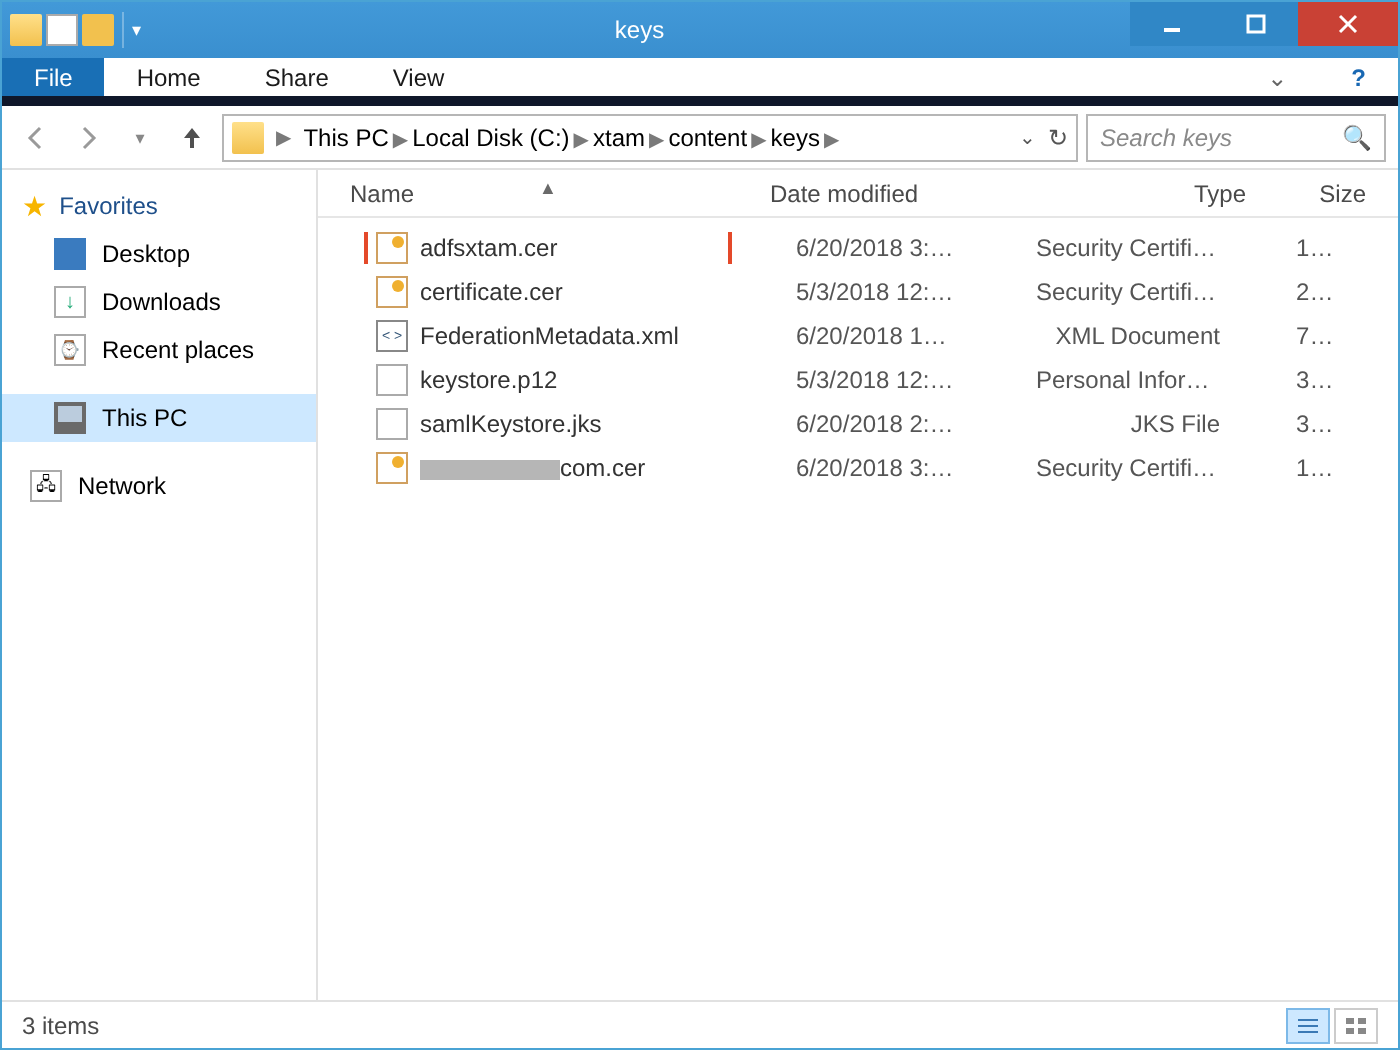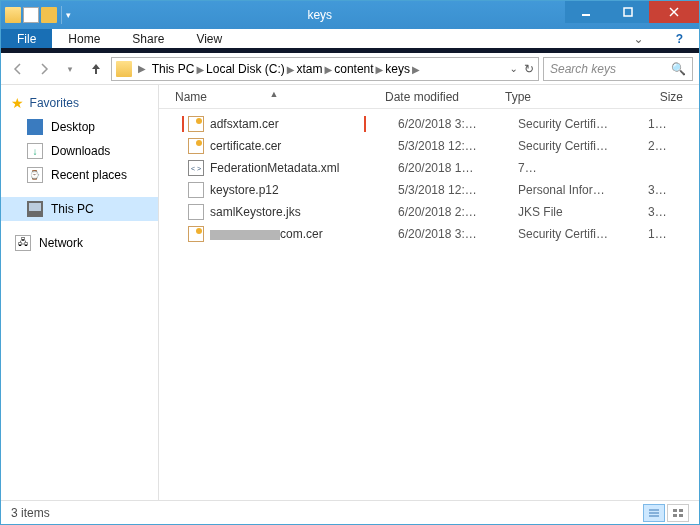--- a/index.html
+++ b/index.html
@@ -43,21 +43,21 @@
   .sgTitle { display: flex; align-items: center; gap: 6px; padding: 4px 10px; color: #1e4f8a; font-weight: 400; font-size: 12px; }
   .sitem { display: flex; align-items: center; gap: 8px; padding: 4px 10px 4px 26px; font-size: 12px; color: #000; }
   .sitem.sel { background: #cde8ff; }
   .sicon { width: 16px; height: 16px; }
 
   .filelist { flex: 1; display: flex; flex-direction: column; }
   .colhdr { display: flex; border-bottom: 1px solid #e6e6e6; color: #4a4a4a; font-size: 12px; padding: 0 10px; height: 24px; align-items: center; }
   .colhdr .c { padding: 0 6px; }
   .cName { flex: 0 0 210px; position: relative; }
   .cDate { flex: 0 0 120px; }
-  .cType { flex: 0 0 130px; }
+  .cType { flex: 0 0 130px; text-align: right; }
   .cSize { flex: 0 0 60px; text-align: right; }
   .sortArr { font-size: 9px; color: #6a6a6a; position: absolute; top: -1px; left: 50%; transform: translateX(-50%); }
   .rows { padding: 4px 10px; }
   .row { display: flex; align-items: center; height: 22px; font-size: 12px; color: #333; }
   .row .c { padding: 0 19px; white-space: nowrap; overflow: hidden; text-overflow: ellipsis; }
   .row .fname { display: flex; align-items: center; gap: 6px; }
   .ficon { width: 16px; height: 16px; }
   .row.highlight .fname { border: 2px solid #e4492a; padding: 1px 4px; margin: -3px -6px; }
   .row .cType { color: #555; }
   .row .cDate { color: #555; }
@@ -233,20 +233,21 @@
             <div class="c cSize">2 KB</div>
           </div>
           <div class="row">
             <div class="c cName">
               <span class="fname">
                 <span class="ficon i-xml"></span>
                 <span>FederationMetadata.xml</span>
               </span>
             </div>
             <div class="c cDate">6/20/2018 12:17 PM</div>
+            <div class="c cType">XML Document</div>
             <div class="c cSize">72 KB</div>
           </div>
           <div class="row">
             <div class="c cName">
               <span class="fname">
                 <span class="ficon i-file"></span>
                 <span>keystore.p12</span>
               </span>
             </div>
             <div class="c cDate">5/3/2018 12:13 PM</div>

